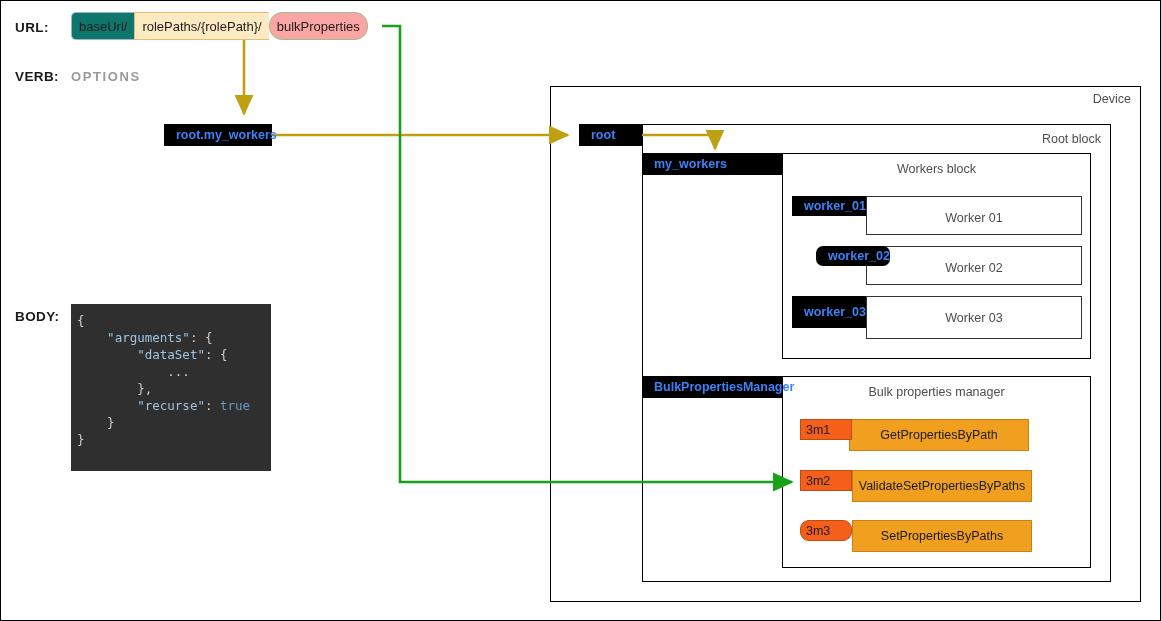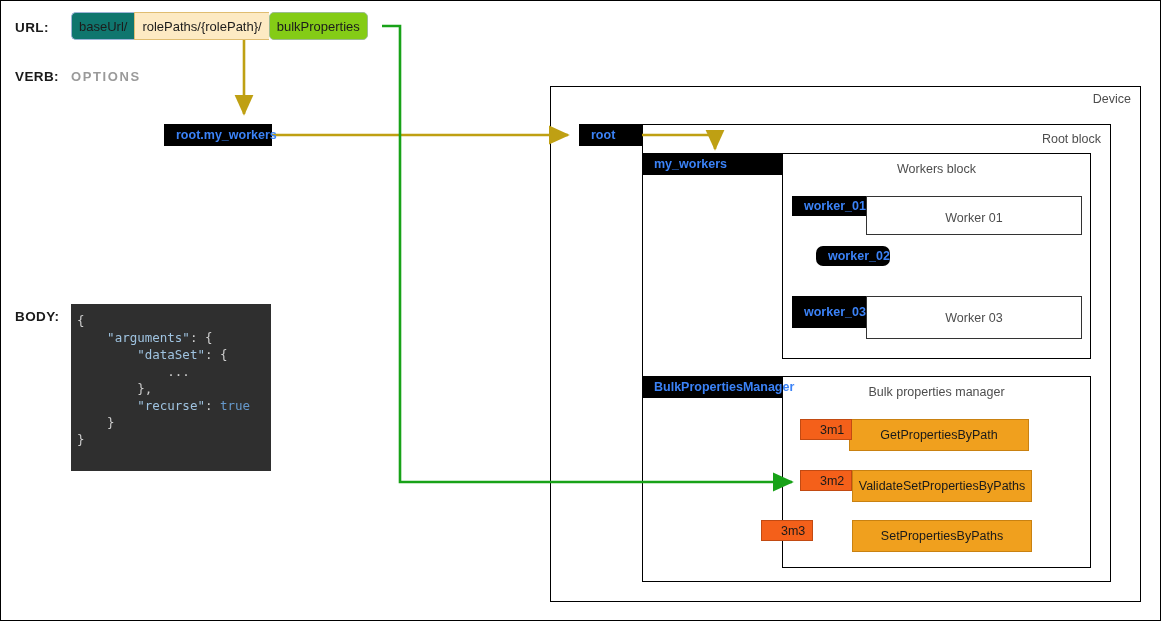--- a/index.html
+++ b/index.html
@@ -59,23 +59,23 @@
     border-bottom-left-radius: 5px;
     border-right: none;
     text-align: center;
   }
   .chip-role {
     background: #fdeac3;
     border-color: #e0bd71;
     border-right: none;
   }
   .chip-bulk {
-    background: #84cc16;
+    background: #fca5a5;
     border-color: #9cbd90;
-    border-radius: 5px;
+    border-radius: 13px;
   }
 
   #verb-value {
     position: absolute;
     left: 70px;
     top: 68px;
     font-size: 13px;
     font-weight: bold;
     color: #9a9a9a;
     letter-spacing: 1.6px;
@@ -151,21 +151,21 @@
   
   .method-tag {
     position: absolute;
     background: #f4601a;
     border: 1px solid #c24a12;
     box-sizing: border-box;
     font-size: 12.5px;
     color: #1a1a1a;
     display: flex;
     align-items: center;
-    padding-left: 19px;
+    padding-left: 5px;
     z-index: 4;
   }
   .method-box {
     position: absolute;
     background: #f0a01e;
     border: 1px solid #c98111;
     box-sizing: border-box;
     font-size: 12.5px;
     color: #1a1a1a;
     display: flex;
@@ -232,31 +232,32 @@
   <div class="box-title right" id="root-block-title" style="left:900px; top:131px; width:200px;">Root block</div>
   <div class="tag" id="root-tag" style="left:578px; top:123px; width:63px; height:22px;">root</div>
 
   <div class="box" id="workers-box" style="left:781px; top:152px; width:309px; height:206px;"></div>
   <div class="box-title center" id="workers-title" style="left:781px; top:161px; width:309px;">Workers block</div>
   <div class="tag" id="myworkers-tag" style="left:641px; top:152px; width:140px; height:22px;">my_workers</div>
 
   <div class="unit" style="left:865px; top:195px; width:216px; height:39px;">Worker 01</div>
   <div class="tag" style="left:791px; top:195px; width:74px; height:20px;">worker_01</div>
 
+  <div class="unit" style="left:865px; top:245px; width:216px; height:39px;">Worker 02</div>
   <div class="tag" style="left:815px; top:245px; width:74px; height:20px;border-radius:7px;">worker_02</div>
 
   <div class="unit" style="left:865px; top:295px; width:216px; height:43px;">Worker 03</div>
   <div class="tag" style="left:791px; top:295px; width:74px; height:32px;">worker_03</div>
 
   <div class="box" id="bulk-box" style="left:781px; top:375px; width:309px; height:192px;"></div>
   <div class="box-title center" id="bulk-title" style="left:781px; top:384px; width:309px;">Bulk properties manager</div>
   <div class="tag" id="bulk-tag" style="left:641px; top:375px; width:140px; height:22px;">BulkPropertiesManager</div>
 
   <div class="method-tag" style="left:799px; top:418px; width:52px; height:21px;">3m1</div>
   <div class="method-box" style="left:848px; top:418px; width:180px; height:32px;">GetPropertiesByPath</div>
 
   <div class="method-tag" style="left:799px; top:469px; width:52px; height:21px;">3m2</div>
   <div class="method-box" style="left:851px; top:469px; width:180px; height:32px;">ValidateSetPropertiesByPaths</div>
 
-  <div class="method-tag" style="left:760px; top:519px; width:52px; height:21px;">3m3</div>
+  <div class="method-tag" style="left:799px; top:519px; width:52px; height:21px;border-radius:9px;">3m3</div>
   <div class="method-box" style="left:851px; top:519px; width:180px; height:32px;">SetPropertiesByPaths</div>
 
 </div>
 
 </body></html>

